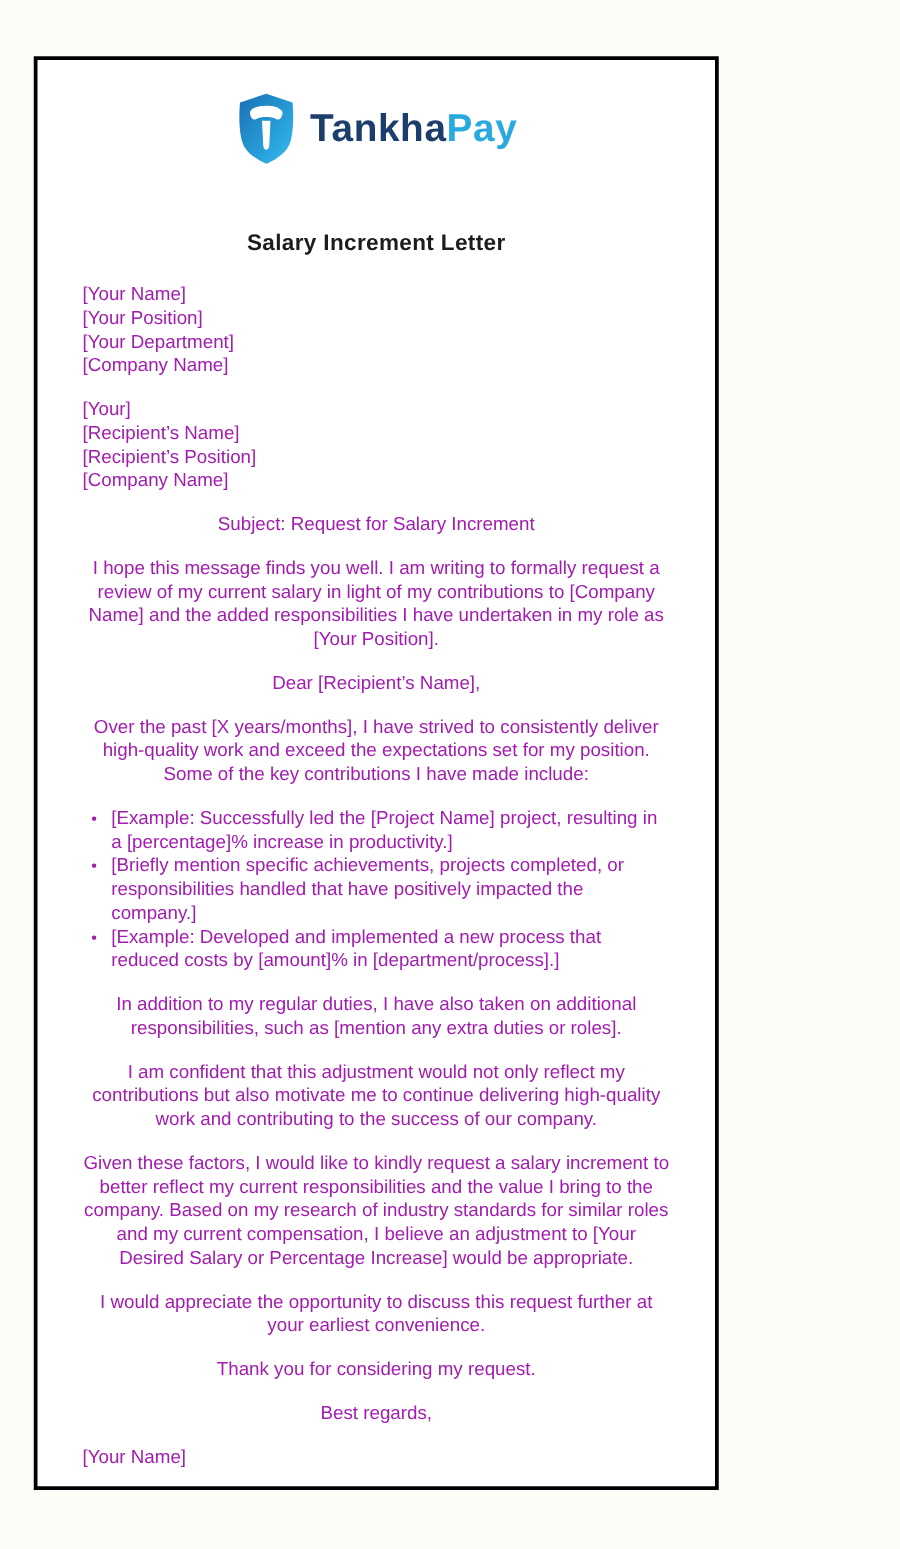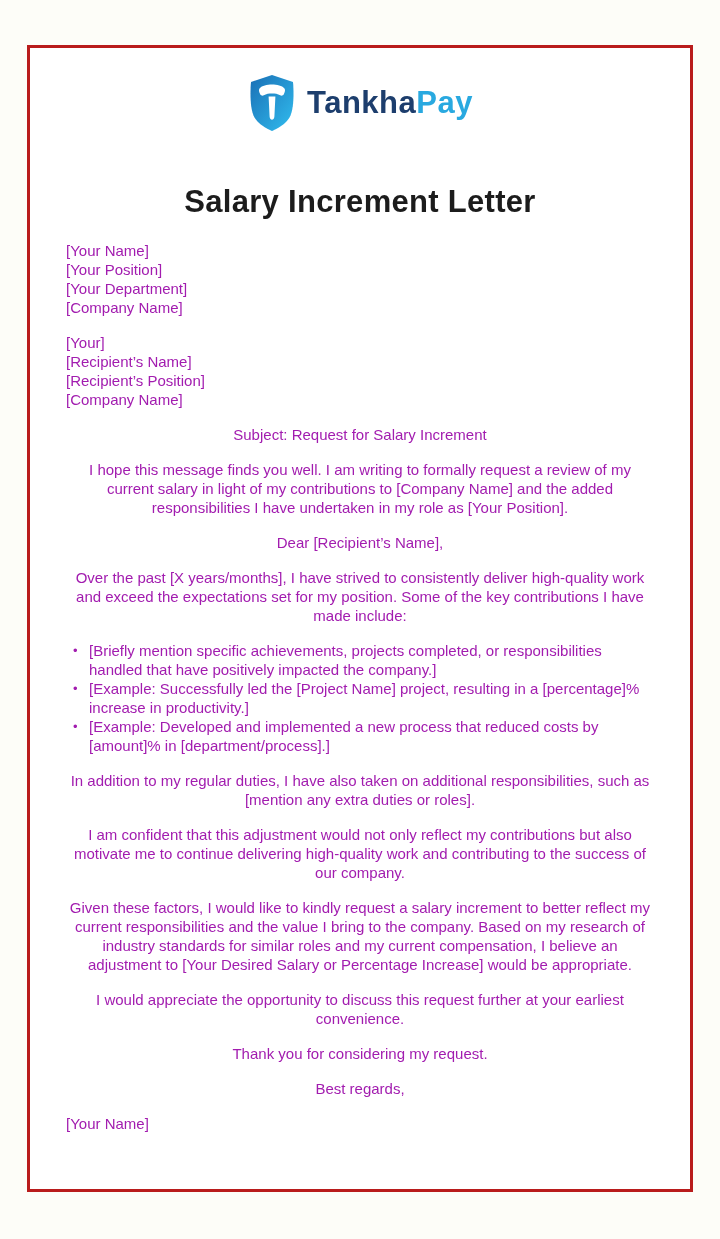--- a/index.html
+++ b/index.html
@@ -3,38 +3,38 @@
 <meta charset="utf-8">
 <style>
   * { box-sizing: border-box; margin: 0; padding: 0; }
   html, body {
     width: 720px; height: 1239px;
     background: #fdfdf8;
     font-family: "Liberation Sans", "DejaVu Sans", sans-serif;
     overflow: hidden;
   }
   .letter-frame {
-    width: 666px; height: 1147px;
+    width: 548px; height: 1147px;
     margin: 45px 27px;
-    border: 3px solid #b91c1c;
+    border: 3px solid #000000;
     background: #ffffff;
     padding: 26px 36px 18px 36px;
   }
   .logo {
     display: flex; align-items: center; justify-content: center;
     gap: 10px; height: 58px;
   }
   .logo svg { width: 50px; height: 58px; display: block; }
   .brand { font-size: 31px; font-weight: bold; letter-spacing: 0.5px; }
   .brand .primary { color: #1d3e6d; }
   .brand .secondary { color: #29a9e0; }
   h1.letter-title {
     margin-top: 52px;
     text-align: center;
-    font-size: 31px;
+    font-size: 18px;
     font-weight: bold;
     color: #1c1c1c;
     letter-spacing: 0.3px;
   }
   .body-text {
     margin-top: 21px;
     color: #a21caf;
     font-size: 15px;
     line-height: 19px;
   }
@@ -93,22 +93,22 @@
 
     <p class="para">Subject: Request for Salary Increment</p>
 
     <p class="para">I hope this message finds you well. I am writing to formally request a review of my current salary in light of my contributions to [Company Name] and the added responsibilities I have undertaken in my role as [Your Position].</p>
 
     <p class="para">Dear [Recipient’s Name],</p>
 
     <p class="para">Over the past [X years/months], I have strived to consistently deliver high-quality work and exceed the expectations set for my position. Some of the key contributions I have made include:</p>
 
     <ul class="bullet-list">
+      <li>[Example: Successfully led the [Project Name] project, resulting in a [percentage]% increase in productivity.]</li>
       <li>[Briefly mention specific achievements, projects completed, or responsibilities handled that have positively impacted the company.]</li>
-      <li>[Example: Successfully led the [Project Name] project, resulting in a [percentage]% increase in productivity.]</li>
       <li>[Example: Developed and implemented a new process that reduced costs by [amount]% in [department/process].]</li>
     </ul>
 
     <p class="para">In addition to my regular duties, I have also taken on additional responsibilities, such as [mention any extra duties or roles].</p>
 
     <p class="para">I am confident that this adjustment would not only reflect my contributions but also motivate me to continue delivering high-quality work and contributing to the success of our company.</p>
 
     <p class="para">Given these factors, I would like to kindly request a salary increment to better reflect my current responsibilities and the value I bring to the company. Based on my research of industry standards for similar roles and my current compensation, I believe an adjustment to [Your Desired Salary or Percentage Increase] would be appropriate.</p>
 
     <p class="para">I would appreciate the opportunity to discuss this request further at your earliest convenience.</p>

